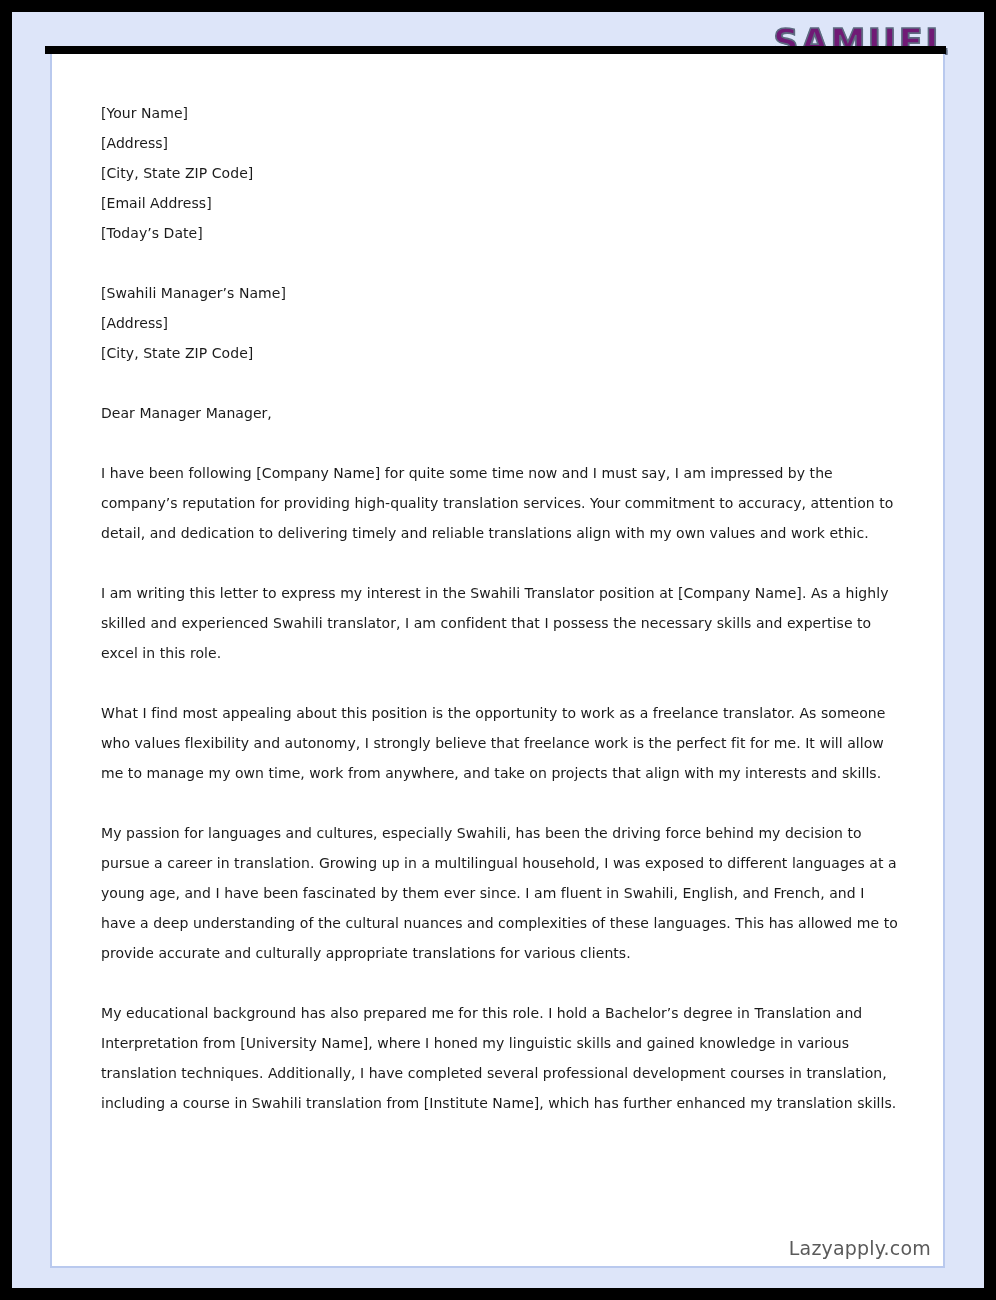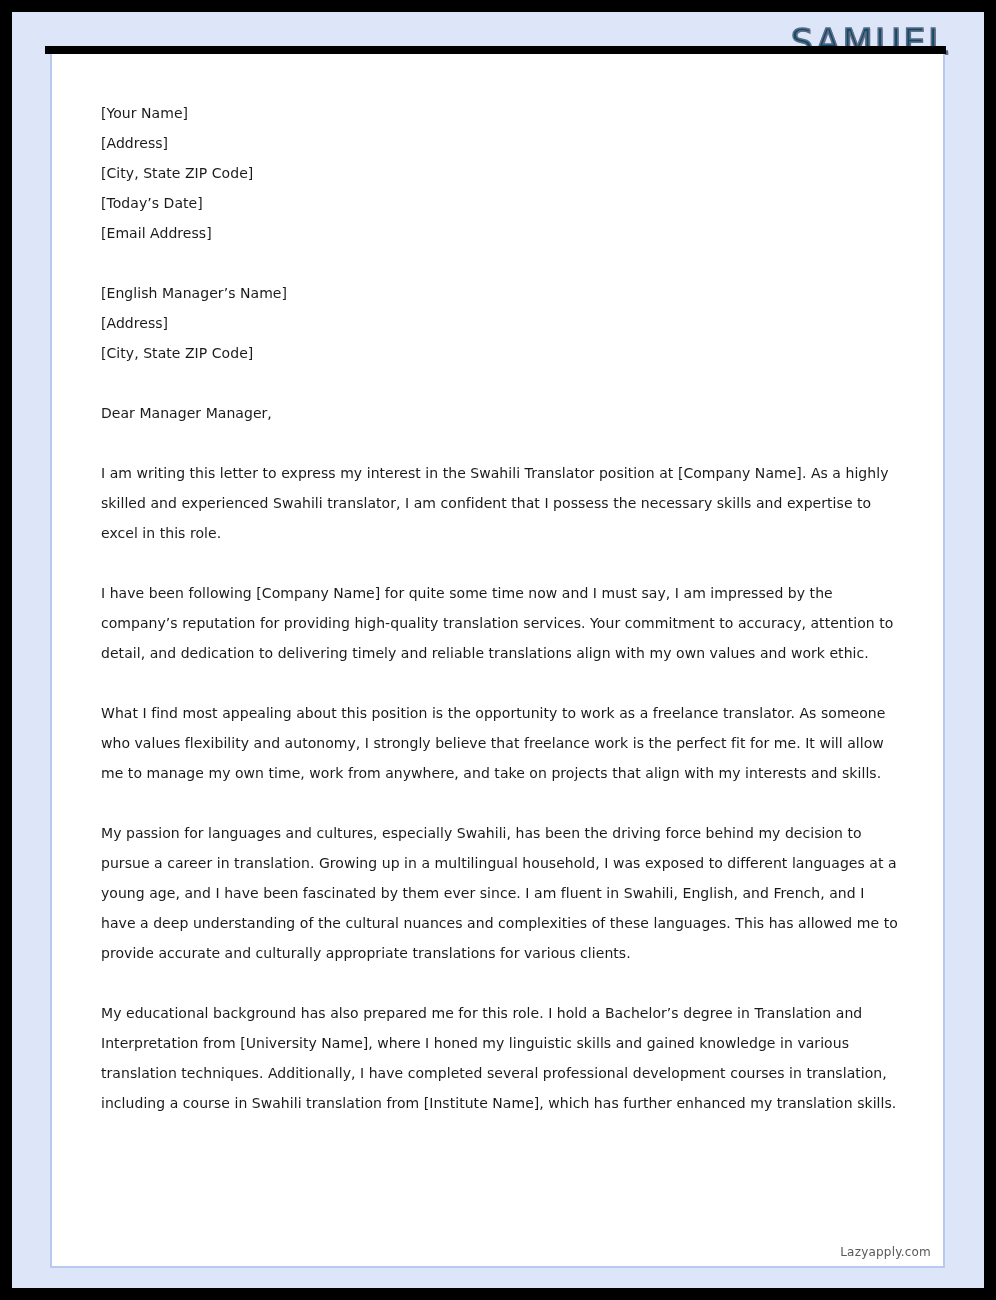--- a/index.html
+++ b/index.html
@@ -37,24 +37,24 @@
     top: 8px;
     height: 44px;
     display: flex;
     align-items: center;
     justify-content: flex-end;
   }
 
   .masthead-name {
     font-family: "DejaVu Sans", "Liberation Sans", sans-serif;
     font-size: 35px;
-    font-weight: 400;
+    font-weight: 700;
     letter-spacing: 2.5px;
     line-height: 1;
-    color: #0c4a6e;
+    color: #701a75;
     -webkit-text-stroke: 1.6px #5d6a80;
     text-shadow:
        1px 1px 0 rgba(60,72,94,0.55),
       -0.5px -0.5px 0 rgba(120,132,156,0.5);
     white-space: nowrap;
   }
 
   
   .header-rule {
     position: absolute;
@@ -111,21 +111,21 @@
 
   .letter-para.last {
     margin-bottom: 0;
   }
 
   
   .watermark {
     position: absolute;
     right: 12px;
     bottom: 8px;
-    font-size: 12px;
+    font-size: 19px;
     line-height: 1;
     color: #5a5a5a;
     letter-spacing: 0.2px;
     white-space: nowrap;
   }
 </style>
 </head>
 <body>
 
 <div class="page">
@@ -141,36 +141,36 @@
   <div class="header-rule"></div>
 
   <div class="sheet">
 
     <div class="letter">
 
       <div class="block">
         <div class="letter-line">[Your Name]</div>
         <div class="letter-line">[Address]</div>
         <div class="letter-line">[City, State ZIP Code]</div>
+        <div class="letter-line">[Email Address]</div>
         <div class="letter-line">[Today’s Date]</div>
-        <div class="letter-line">[Email Address]</div>
       </div>
 
       <div class="block">
-        <div class="letter-line">[English Manager’s Name]</div>
+        <div class="letter-line">[Swahili Manager’s Name]</div>
         <div class="letter-line">[Address]</div>
         <div class="letter-line">[City, State ZIP Code]</div>
       </div>
 
       <div class="block">
         <div class="letter-line">Dear Manager Manager,</div>
       </div>
 
+      <p class="letter-para">I have been following [Company Name] for quite some time now and I must say, I am impressed by the company’s reputation for providing high-quality translation services. Your commitment to accuracy, attention to detail, and dedication to delivering timely and reliable translations align with my own values and work ethic.</p>
       <p class="letter-para">I am writing this letter to express my interest in the Swahili Translator position at [Company Name]. As a highly skilled and experienced Swahili translator, I am confident that I possess the necessary skills and expertise to excel in this role.</p>
-      <p class="letter-para">I have been following [Company Name] for quite some time now and I must say, I am impressed by the company’s reputation for providing high-quality translation services. Your commitment to accuracy, attention to detail, and dedication to delivering timely and reliable translations align with my own values and work ethic.</p>
       <p class="letter-para">What I find most appealing about this position is the opportunity to work as a freelance translator. As someone who values flexibility and autonomy, I strongly believe that freelance work is the perfect fit for me. It will allow me to manage my own time, work from anywhere, and take on projects that align with my interests and skills.</p>
       <p class="letter-para">My passion for languages and cultures, especially Swahili, has been the driving force behind my decision to pursue a career in translation. Growing up in a multilingual household, I was exposed to different languages at a young age, and I have been fascinated by them ever since. I am fluent in Swahili, English, and French, and I have a deep understanding of the cultural nuances and complexities of these languages. This has allowed me to provide accurate and culturally appropriate translations for various clients.</p>
       <p class="letter-para last">My educational background has also prepared me for this role. I hold a Bachelor’s degree in Translation and Interpretation from [University Name], where I honed my linguistic skills and gained knowledge in various translation techniques. Additionally, I have completed several professional development courses in translation, including a course in Swahili translation from [Institute Name], which has further enhanced my translation skills.</p>
 
     </div>
 
     <div class="watermark">Lazyapply.com</div>
 
   </div>
 

